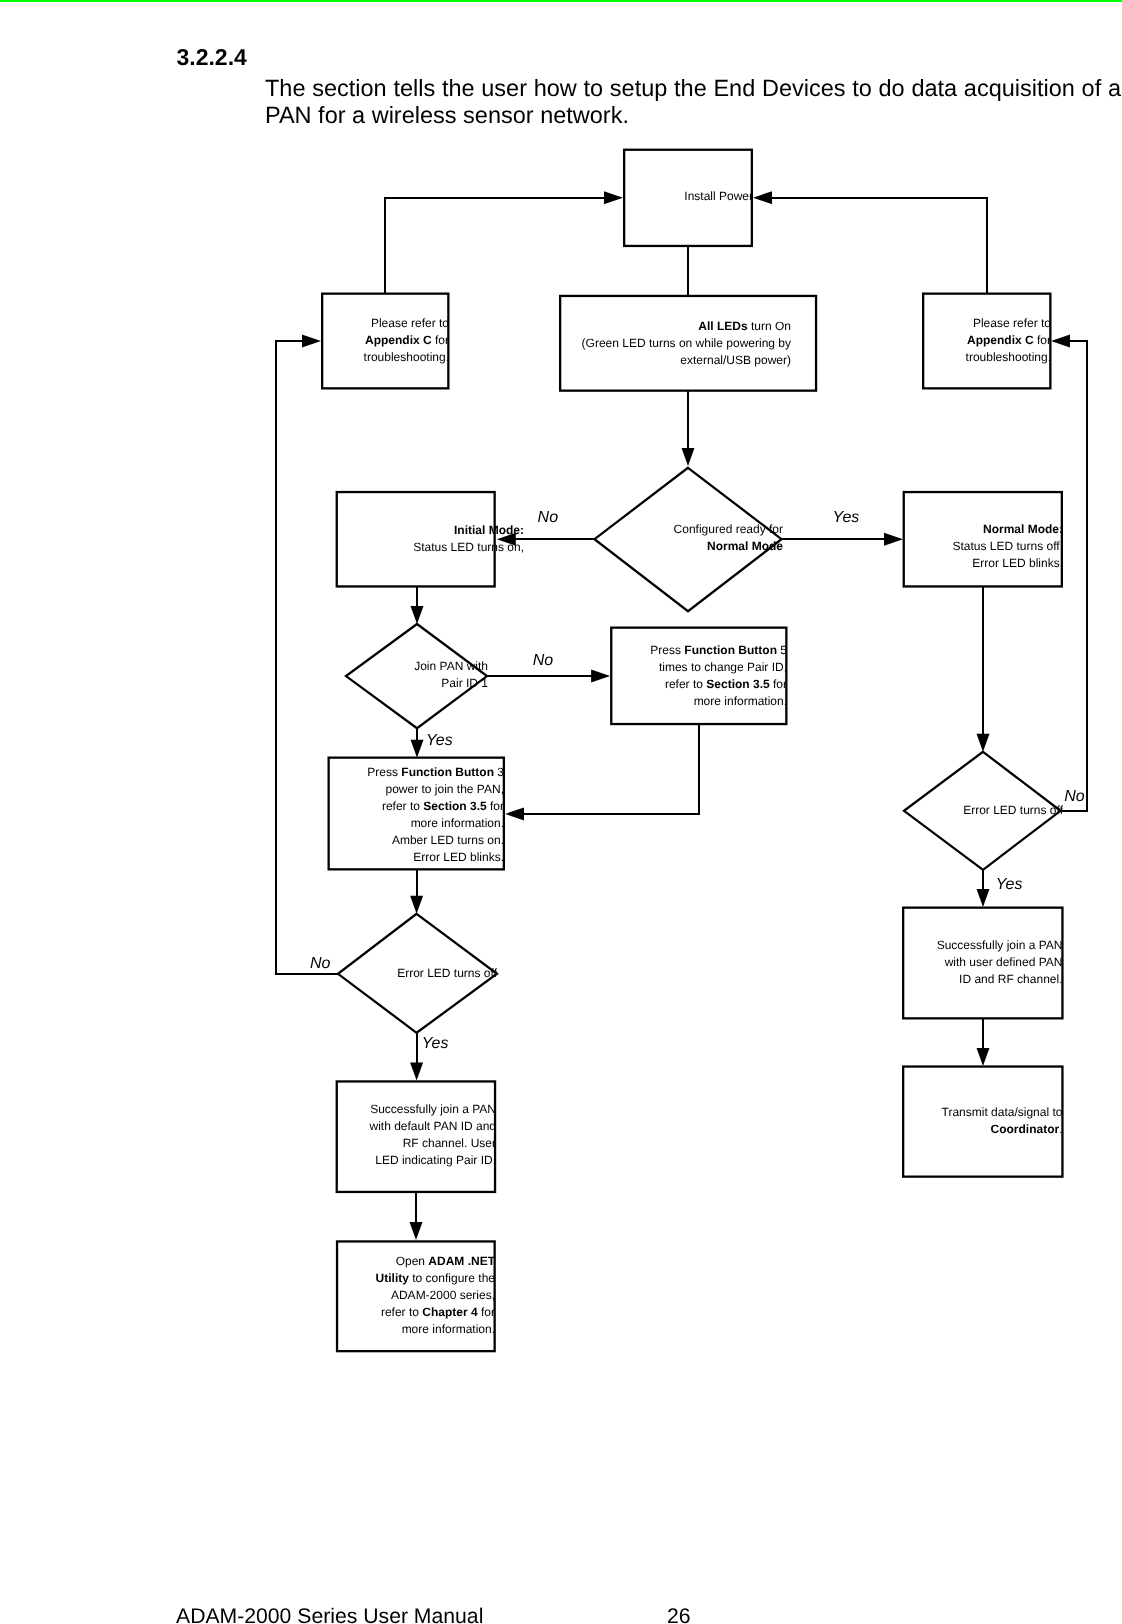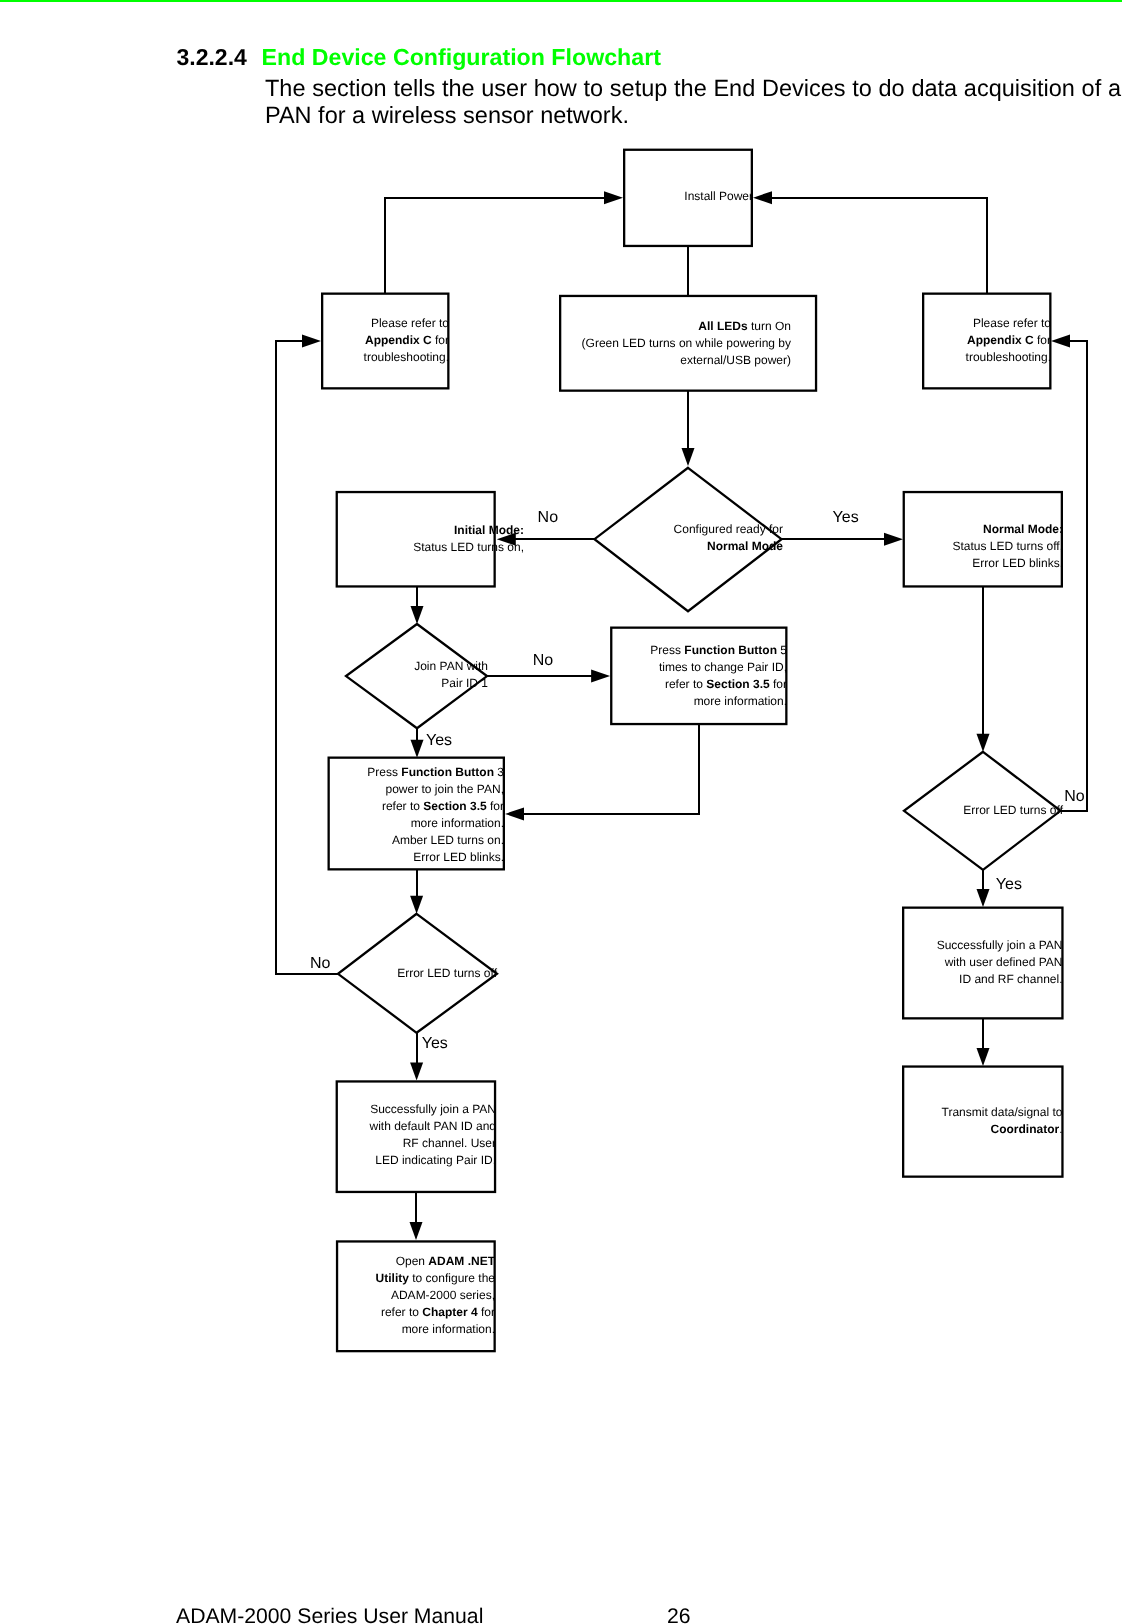--- a/index.html
+++ b/index.html
@@ -26,30 +26,29 @@
 
   #flow { position:absolute; left:0; top:0; width:1122px; height:1500px; overflow:visible; }
 
   #footer-left { position:absolute; left:176px; top:1604px; font-size:21.2px; line-height:1.2; }
   #footer-page { position:absolute; left:667px; top:1604px; font-size:21.2px; line-height:1.2; }
 
   
   .ntext { position:absolute; text-align:right; font-size:12px; line-height:17.05px; color:#000;
            white-space:nowrap; }
   .ntext b { font-weight:bold; }
-  .elabel { position:absolute; font-size:16px; line-height:16px; color:#000; white-space:nowrap; }
+  .elabel { position:absolute; font-size:16px; line-height:16px; color:#000; white-space:nowrap;font-style:italic; }
 </style>
 </head>
 <body>
 
 <div class="page">
   <div id="topbar"></div>
 
   <span id="sec-num">3.2.2.4</span>
-  <span id="sec-title">End Device Configuration Flowchart</span>
 
   <div id="intro">The section tells the user how to setup the End Devices to do data acquisition of a PAN for a wireless sensor network.</div>
 
   <div id="flow">
     <svg id="flowsvg" width="1122" height="1500" viewBox="0 0 1122 1500" style="position:absolute;left:0;top:0;">
       <g fill="none" stroke="#000000" stroke-width="2.3" shape-rendering="geometricPrecision">
 
         <rect x="624.15" y="149.75" width="127.7" height="96.2"></rect>
         <rect x="322.15" y="293.65" width="126.2" height="94.7"></rect>
         <rect x="560.15" y="295.95" width="255.9" height="94.7"></rect>

